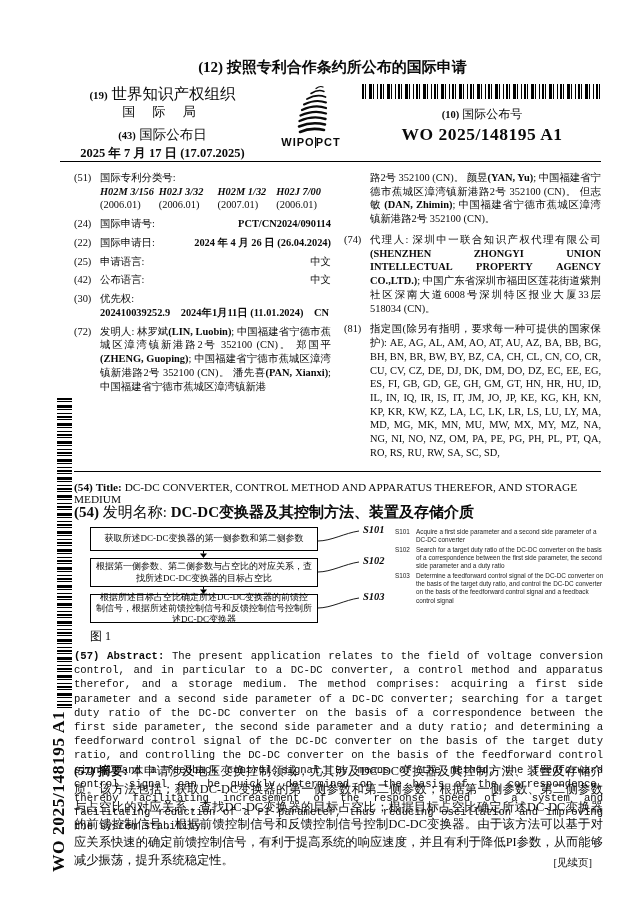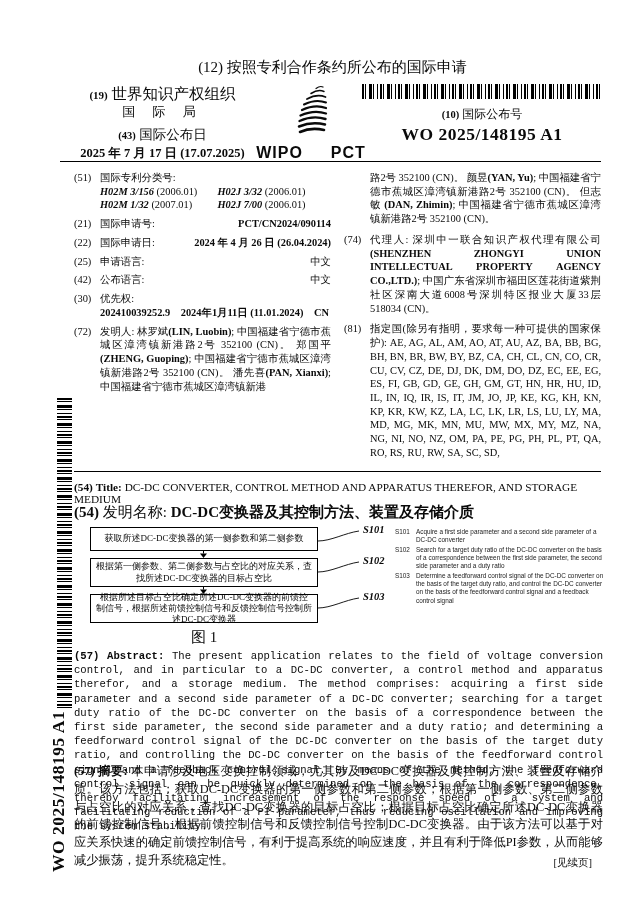--- a/index.html
+++ b/index.html
@@ -2,49 +2,49 @@
 <html><head>
 <meta charset="utf-8">
 <style>
   html,body{margin:0;padding:0;background:#fff;}
   .page{position:relative;width:640px;height:905px;background:#fff;color:#0a0a0a;
         font-family:"Liberation Serif","DejaVu Serif",serif;overflow:hidden;}
   .b{font-weight:bold;}
 
   
   .stmt12{position:absolute;left:60px;top:58px;width:545px;text-align:center;
-          font-weight:normal;font-size:15px;}
+          font-weight:bold;font-size:15px;}
   .hleft{position:absolute;left:60px;top:84px;width:205px;text-align:center;line-height:1.25;}
   .hleft .l1{font-size:15.5px;}
   .hleft .l1 .num{font-size:11px;}
   .hleft .l2{font-size:13px;letter-spacing:7px;margin-top:1px;}
   .hleft .l3{font-size:13.5px;margin-top:6px;}
   .hleft .l3 .num{font-size:10.5px;}
   .hleft .l4{font-size:12.5px;font-weight:bold;margin-top:2px;}
   .hlogo{position:absolute;left:264px;top:82px;width:94px;text-align:center;}
-  .hlogo .ltext{font-family:"Liberation Sans",sans-serif;font-weight:bold;font-size:16px;
-                letter-spacing:1px;margin-top:10px;display:flex;align-items:center;justify-content:center;gap:14px;}
+  .hlogo .ltext{font-family:"Liberation Sans",sans-serif;font-weight:bold;font-size:11px;
+                letter-spacing:1px;margin-top:2px;display:flex;align-items:center;justify-content:center;gap:0;}
   .hlogo .sep{display:inline-block;width:1px;height:11px;background:#0a0a0a;}
   .hright{position:absolute;left:362px;top:84px;width:240px;text-align:center;}
   .barcode-top{height:15px;width:100%;
     background:repeating-linear-gradient(90deg,#000 0 2px,#fff 2px 3px,#000 3px 4px,#fff 4px 7px,#000 7px 10px,#fff 10px 11px,#000 11px 12px,#fff 12px 15px,#000 15px 16px,#fff 16px 18px);}
   .hright .l10{font-size:12px;margin-top:7px;}
   .hright .l10 .num{font-size:10.5px;}
   .hright .pubno{font-size:17.5px;font-weight:bold;margin-top:1px;letter-spacing:0.5px;}
   .rule1{position:absolute;left:60px;top:161px;width:541px;border-top:1.6px solid #000;}
   .rule2{position:absolute;left:74px;top:471px;width:527px;border-top:1.4px solid #000;}
 
   
   .col{position:absolute;top:171px;width:257px;font-size:10.4px;line-height:1.32;}
   .col-l{left:74px;}
   .col-r{left:344px;}
   .field{position:relative;padding-left:26px;margin-bottom:5px;}
   .field .num{position:absolute;left:0;top:0;font-weight:normal;}
   .kv{display:flex;justify-content:space-between;}
-  .ipc-grid{display:grid;grid-template-columns:1fr 1fr;column-gap:4px;}
+  .ipc-grid{display:grid;grid-template-columns:1fr 1fr 1fr 1fr;column-gap:4px;}
   .ipc-code{font-weight:bold;font-style:italic;}
   .prio-row{display:flex;justify-content:space-between;font-weight:bold;padding-right:2px;}
   .just{text-align:justify;}
 
   
   .title-en{position:absolute;left:74px;top:481px;width:528px;font-size:11.3px;}
   .title-zh{position:absolute;left:74px;top:503px;width:528px;font-size:15px;}
 
   
   .fig{position:absolute;left:90px;top:527px;width:515px;height:116px;}
@@ -54,21 +54,21 @@
   .fc-b1{top:0;height:24px;}
   .fc-b2{top:31px;height:29px;}
   .fc-b3{top:67px;height:29px;text-align:center;}
   .fc-arrow{position:absolute;left:109px;width:9px;height:8px;}
   .fc-a1{top:23px;}
   .fc-a2{top:59px;}
   .fc-swoosh{position:absolute;width:44px;height:14px;left:227px;}
   .fc-s1{top:2px;}.fc-s2{top:33px;}.fc-s3{top:69px;}
   .fc-slabel{position:absolute;left:273px;font-size:10.5px;font-style:italic;font-weight:bold;}
   .fc-l1{top:-3px;}.fc-l2{top:28px;}.fc-l3{top:64px;}
-  .fc-caption{position:absolute;left:0;top:101px;width:228px;text-align:center;font-size:15px;}
+  .fc-caption{position:absolute;left:0;top:101px;width:228px;font-size:12px;}
   .fig-en{position:absolute;left:305px;top:1px;width:210px;
           font-family:"Liberation Sans","DejaVu Sans",sans-serif;font-size:6.4px;line-height:1.3;color:#222;}
   .fig-en .row{display:flex;gap:5px;margin-bottom:1px;}
   .fig-en .sid{width:16px;flex:none;}
   .fig-en .stx{flex:1;}
 
   
   .abs-en{position:absolute;left:74px;top:649px;width:529px;font-size:10.6px;line-height:1.34;text-align:justify;font-family:Liberation Mono, monospace;}
   .abs-zh{position:absolute;left:74px;top:763px;width:529px;font-size:12.3px;line-height:1.45;text-align:justify;}
   .contnote{position:absolute;right:48px;top:856px;font-size:10.5px;}
@@ -131,21 +131,21 @@
       <div>国际专利分类号:</div>
       <div class="ipc-grid">
         <div><span class="ipc-code">H02M 3/156</span> <span>(2006.01)</span></div>
         <div><span class="ipc-code">H02J 3/32</span> <span>(2006.01)</span></div>
         <div><span class="ipc-code">H02M 1/32</span> <span>(2007.01)</span></div>
         <div><span class="ipc-code">H02J 7/00</span> <span>(2006.01)</span></div>
       </div>
     </div>
 
     <div class="field">
-      <span class="num">(21)</span>
+      <span class="num">(24)</span>
       <div class="kv">
           <span>国际申请号:</span>
           <span class="b">PCT/CN2024/090114</span>
         </div>
     </div>
 
     <div class="field">
       <span class="num">(22)</span>
       <div class="kv">
           <span>国际申请日:</span>

